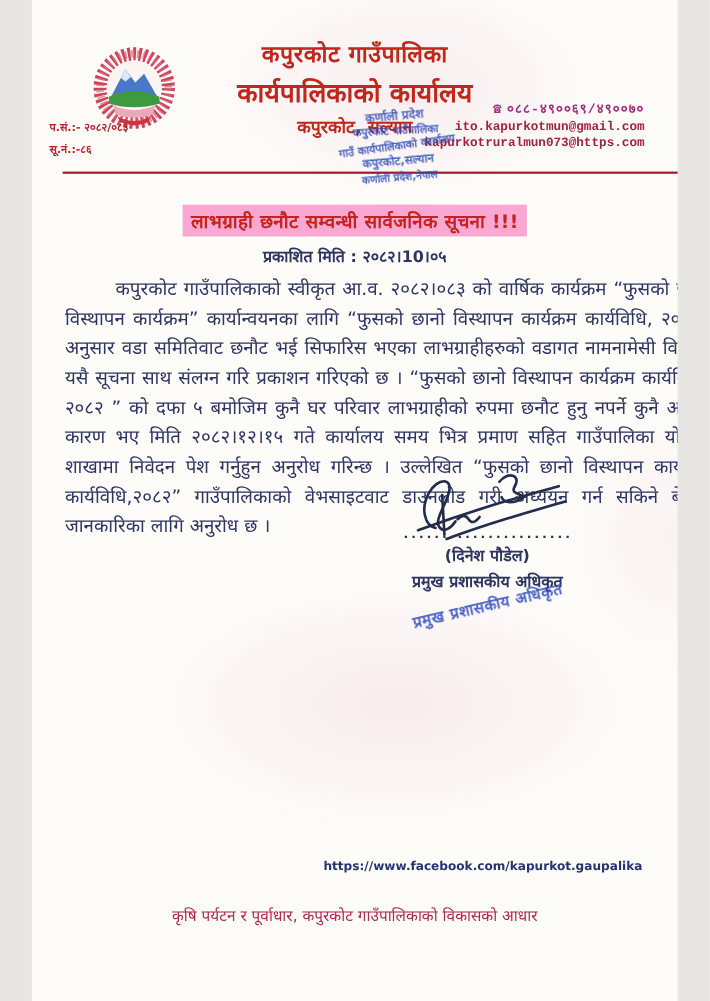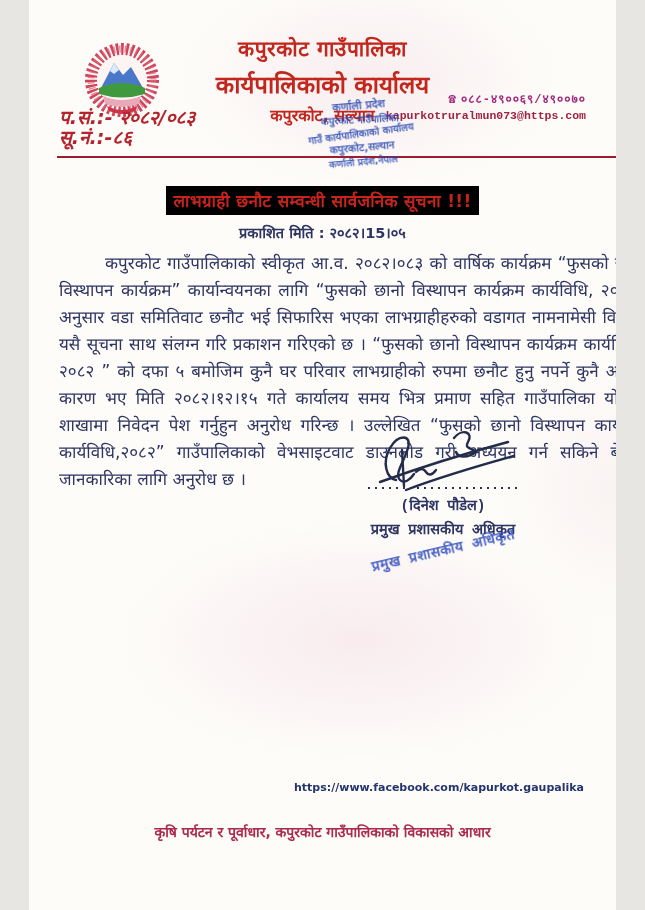--- a/index.html
+++ b/index.html
@@ -19,66 +19,66 @@
   
   .logo{position:absolute;left:50px;top:38px;width:86px;height:88px;}
   .hdr-center{position:absolute;left:0;right:0;top:34px;text-align:center;color:#c3261c;font-weight:bold;}
   .hdr-line1{font-size:21px;letter-spacing:.5px;}
   .hdr-line2{font-size:24px;margin-top:5px;}
   .hdr-line3{font-size:16px;margin-top:4px;}
   .contact{position:absolute;right:30px;top:92px;text-align:right;line-height:15px;font-family:Liberation Mono, monospace;}
   .phone{font-size:12px;color:#a22c7c;letter-spacing:1px;font-weight:bold;}
   .phone .ph-ico{font-size:13px;margin-right:4px;}
   .email{font-size:11.5px;color:#a02340;font-weight:600;}
-  .refs{position:absolute;left:30px;top:107px;color:#b5232d;font-weight:bold;font-size:19px;line-height:20px;font-style:italic;}
+  .refs{position:absolute;left:16px;top:107px;color:#b5232d;font-weight:bold;font-size:10px;line-height:20px;}
 
   
   .office-stamp{
     position:absolute;left:232px;top:98px;width:200px;text-align:center;
     color:rgba(36,70,178,.82);font-weight:bold;transform:rotate(-5deg);
     filter:blur(.3px);z-index:5;line-height:13px;
   }
   .office-stamp .s1{font-size:11px;}
   .office-stamp .s2{font-size:10px;transform:rotate(2deg);}
   .office-stamp .s3{font-size:10px;transform:rotate(-3deg);}
   .office-stamp .s4{font-size:10.5px;}
   .office-stamp .s5{font-size:9.5px;}
   .office-stamp > div{margin:1px 0;}
 
   .rule{position:absolute;left:28px;top:156px;width:590px;height:2px;background:#9e1c2f;}
 
   .notice-title-wrap{position:absolute;left:0;right:0;top:186px;text-align:center;z-index:2;}
   .notice-title{
-    display:inline-block;background:#000000;color:#c6231d;font-weight:bold;
+    display:inline-block;background:#f9a8d4;color:#c6231d;font-weight:bold;
     font-size:17px;padding:3px 8px;letter-spacing:.3px;
   }
   .pub-date{position:absolute;left:0;right:0;top:222px;text-align:center;
     color:#2e3562;font-weight:bold;font-size:14.5px;}
 
   .body-text{
     position:absolute;left:30px;top:250px;width:586px;
     color:#2e3562;font-size:17px;line-height:27px;text-align:justify;
     text-indent:46px;font-weight:400;
   }
 
   
-  .sig-block{position:absolute;right:58px;top:424px;width:230px;text-align:center;font-family:Liberation Mono, monospace;}
+  .sig-block{position:absolute;right:58px;top:424px;width:230px;text-align:center;}
   .sig-svg{display:block;margin:0 auto -6px auto;}
   .sig-name{color:#2e3562;font-weight:bold;font-size:14.5px;margin-top:4px;}
   .sig-title{color:#2e3562;font-weight:bold;font-size:14.5px;margin-top:4px;}
   .officer-stamp{
     color:rgba(41,72,188,.85);font-weight:bold;font-size:14px;
     transform:rotate(-13deg);margin-top:2px;filter:blur(.35px);letter-spacing:.5px;
   }
 
   
   .site{position:absolute;left:38px;top:789px;font-size:11px;color:#25356e;font-weight:600;}
   .fb{position:absolute;right:32px;top:781px;font-size:11px;color:#25356e;font-weight:600;}
   .slogan{position:absolute;left:0;right:0;top:822px;text-align:center;
-    color:#ab2a50;font-weight:bold;font-size:14px;}
+    color:#ab2a50;font-weight:normal;font-size:14px;}
 </style>
 </head>
 <body>
 
 <div class="page">
 
   <div class="blotch b1"></div>
   <div class="blotch b2"></div>
   <div class="blotch b3"></div>
 
@@ -96,20 +96,21 @@
   <div class="hdr-center">
     <div class="hdr-line1">कपुरकोट गाउँपालिका</div>
     <div class="hdr-line2">कार्यपालिकाको कार्यालय</div>
     <div class="hdr-line3">कपुरकोट, सल्यान</div>
   </div>
 
   <div class="contact">
     <div class="phone">
       <span class="ph-ico">☎</span><span>०८८-४९००६९/४९००७०</span>
     </div>
+    <div class="email">ito.kapurkotmun@gmail.com</div>
     <div class="email">kapurkotruralmun073@https.com</div>
   </div>
 
   <div class="refs">
     <div>प.सं.:- २०८२/०८३</div>
     <div>सू.नं.:-८६</div>
   </div>
 
   <div class="office-stamp">
     <div class="s1">कर्णाली प्रदेश</div>
@@ -117,21 +118,21 @@
     <div class="s3">गाउँ कार्यपालिकाको कार्यालय</div>
     <div class="s4">कपुरकोट,सल्यान</div>
     <div class="s5">कर्णाली प्रदेश,नेपाल</div>
   </div>
 
   <div class="rule"></div>
 
   <div class="notice-title-wrap">
     <span class="notice-title">लाभग्राही छनौट सम्वन्धी सार्वजनिक सूचना !!!</span>
   </div>
-  <div class="pub-date">प्रकाशित मिति : २०८२।15।०५</div>
+  <div class="pub-date">प्रकाशित मिति : २०८२।10।०५</div>
 
   <div class="body-text">कपुरकोट गाउँपालिकाको स्वीकृत आ.व. २०८२।०८३ को वार्षिक कार्यक्रम “फुसको छानो विस्थापन कार्यक्रम” कार्यान्वयनका लागि “फुसको छानो विस्थापन कार्यक्रम कार्यविधि, २०८२” अनुसार वडा समितिवाट छनौट भई सिफारिस भएका लाभग्राहीहरुको वडागत नामनामेसी विवरण यसै सूचना साथ संलग्न गरि प्रकाशन गरिएको छ । “फुसको छानो विस्थापन कार्यक्रम कार्यविधि, २०८२ ” को दफा ५ बमोजिम कुनै घर परिवार लाभग्राहीको रुपमा छनौट हुनु नपर्ने कुनै आधार कारण भए मिति २०८२।१२।१५ गते कार्यालय समय भित्र प्रमाण सहित गाउँपालिका योजना शाखामा निवेदन पेश गर्नुहुन अनुरोध गरिन्छ । उल्लेखित “फुसको छानो विस्थापन कार्यक्रम कार्यविधि,२०८२” गाउँपालिकाको वेभसाइटवाट डाउनलोड गरी अध्ययन गर्न सकिने बेहोरा जानकारिका लागि अनुरोध छ ।</div>
 
   <div class="sig-block">
     <svg class="sig-svg" width="170" height="72" viewBox="0 0 170 72">
       <g fill="none" stroke="#232c4a" stroke-width="2.4" stroke-linecap="round">
         <path d="M38,56 C28,54 24,38 32,24 C40,10 54,10 50,24 C46,38 36,50 42,56 C46,60 52,56 56,50"></path>
         <path d="M44,26 L46,62"></path>
         <path d="M96,14 C104,4 116,8 110,18 C106,25 114,24 118,28 C110,34 100,34 98,28"></path>
         <path d="M22,58 C55,46 105,30 150,18"></path>

